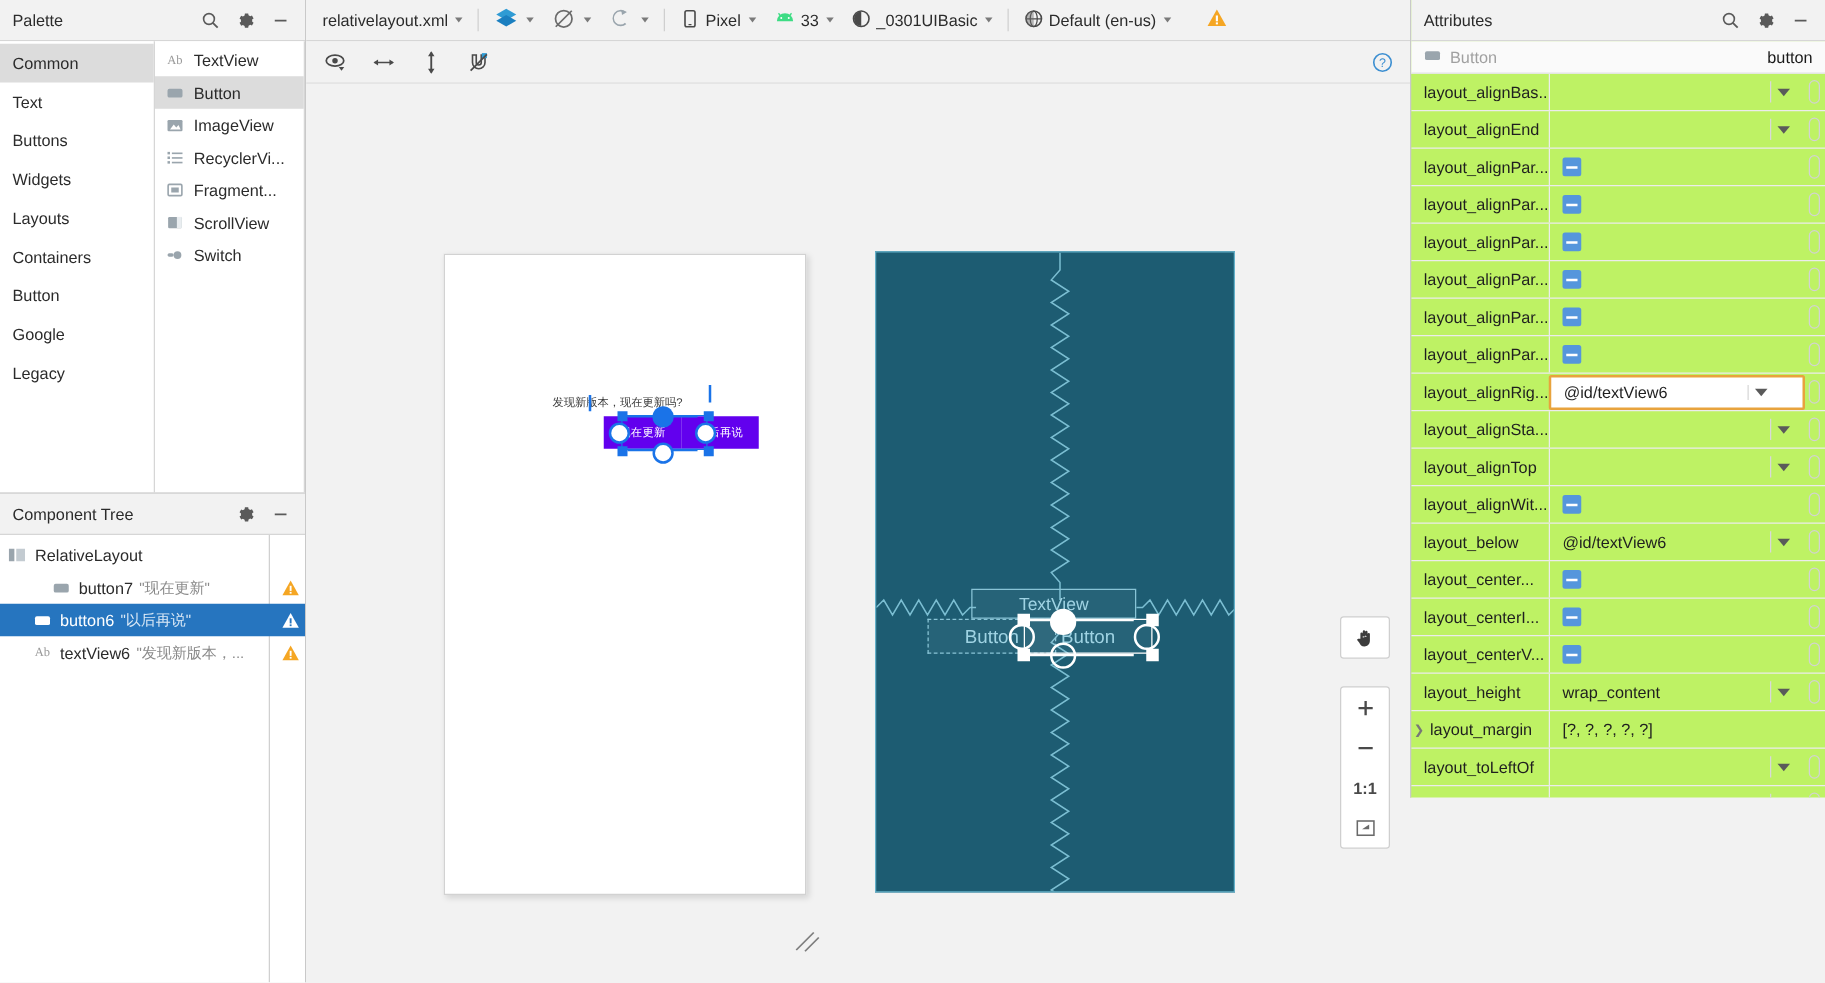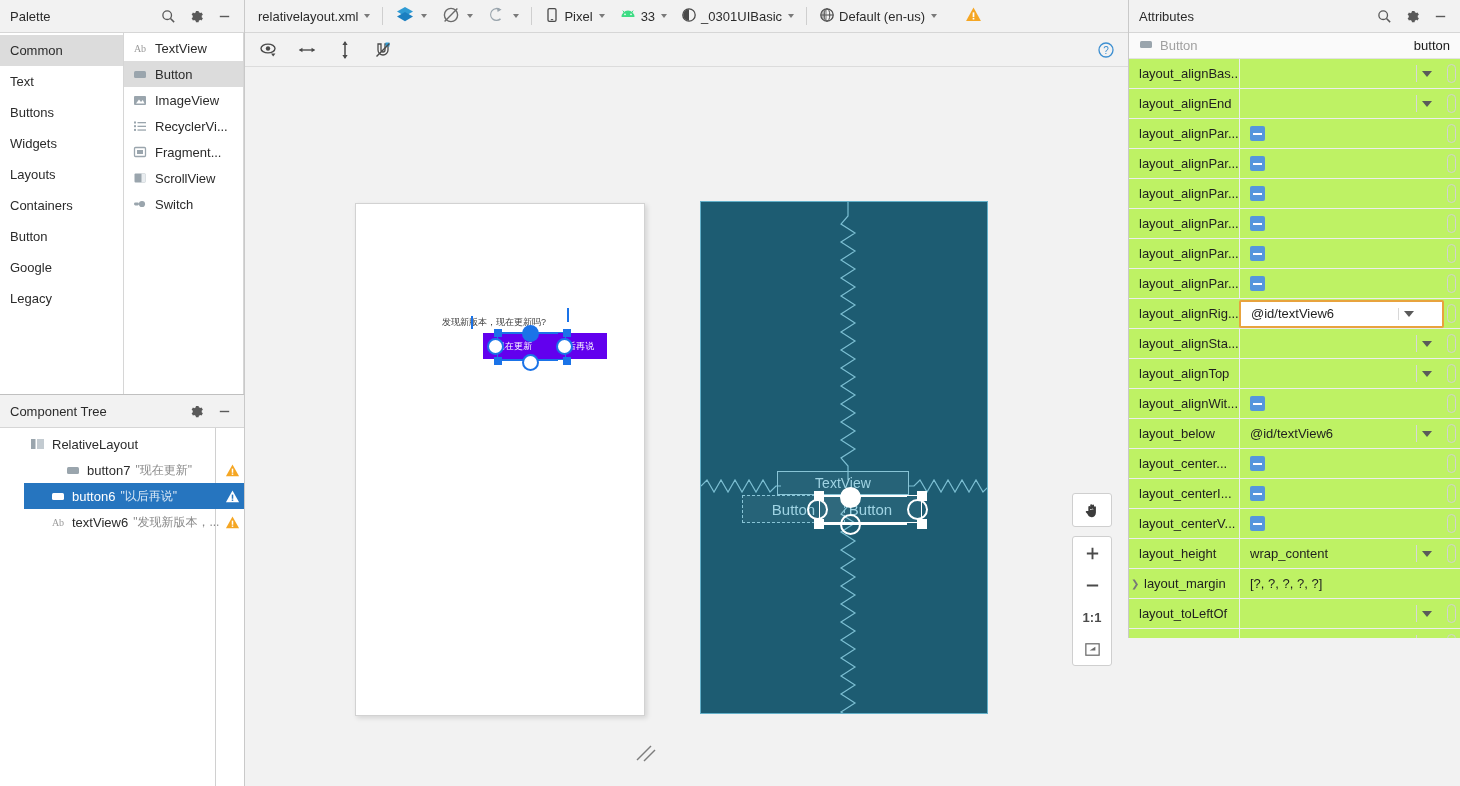--- a/index.html
+++ b/index.html
@@ -39,21 +39,21 @@
   .pi-item.sel { background: #dcdcdc; }
   .pi-ico { width: 16px; height: 16px; flex: none; display: flex;
             align-items: center; justify-content: center; }
 
   
   .ct-wrap { height: 392px; flex: none; display: flex; flex-direction: column;
              border-top: 1px solid #c0c0c0; background: #fff; }
   .ct-body { flex: 1; background: #ffffff; padding-top: 3px; position: relative;
              overflow: hidden; }
   .ct-row { height: 26px; display: flex; align-items: center; font-size: 13px;
-            padding-right: 4px; cursor: pointer; position: relative; margin-left: 24px; }
+            padding-right: 4px; cursor: pointer; position: relative; }
   .ct-row.sel { background: #2675bf; color: #ffffff; }
   .ct-ico { width: 16px; height: 16px; flex: none; display: flex;
             align-items: center; justify-content: center; margin-right: 6px; }
   .ct-id { font-size: 13px; }
   .ct-sub { font-size: 12px; color: #8a8a8a; margin-left: 5px;
             white-space: nowrap; overflow: hidden; }
   .ct-row.sel .ct-sub { color: #dbe9f6; }
   .ct-warn { margin-left: auto; width: 15px; height: 15px; flex: none; }
   .ct-divider { position: absolute; right: 28px; top: 0; bottom: 0;
                 width: 1px; background: #d0d0d0; }
@@ -113,21 +113,21 @@
             align-items: center; justify-content: center;
             background: rgba(255,255,255,0.045); }
   .bp-sq { position: absolute; width: 10px; height: 10px; background: #ffffff; }
   .bp-circ { position: absolute; border-radius: 50%; background: transparent;
              border: 2.5px solid #ffffff; }
   .bp-circ-f { position: absolute; border-radius: 50%; background: #ffffff; }
   .bp-line { position: absolute; background: #ffffff; }
 
   
   .zoom-cluster { position: absolute; right: 16px; display: flex;
-                  flex-direction: column; align-items: center; gap: 9px; }
+                  flex-direction: column; align-items: center; gap: 22px; }
   .zbtn-group { background: #ffffff; border: 1px solid #cfcfcf;
                 border-radius: 3px; display: flex; flex-direction: column;
                 align-items: center; overflow: hidden; }
   .zbtn { width: 38px; height: 32px; display: flex; align-items: center;
           justify-content: center; cursor: pointer; color: #4a4a4a;
           font-size: 17px; }
   .zbtn.sm { font-size: 13px; font-weight: bold; }
 
   
   .right-col { width: 332px; height: 638px; background: #bef264;

